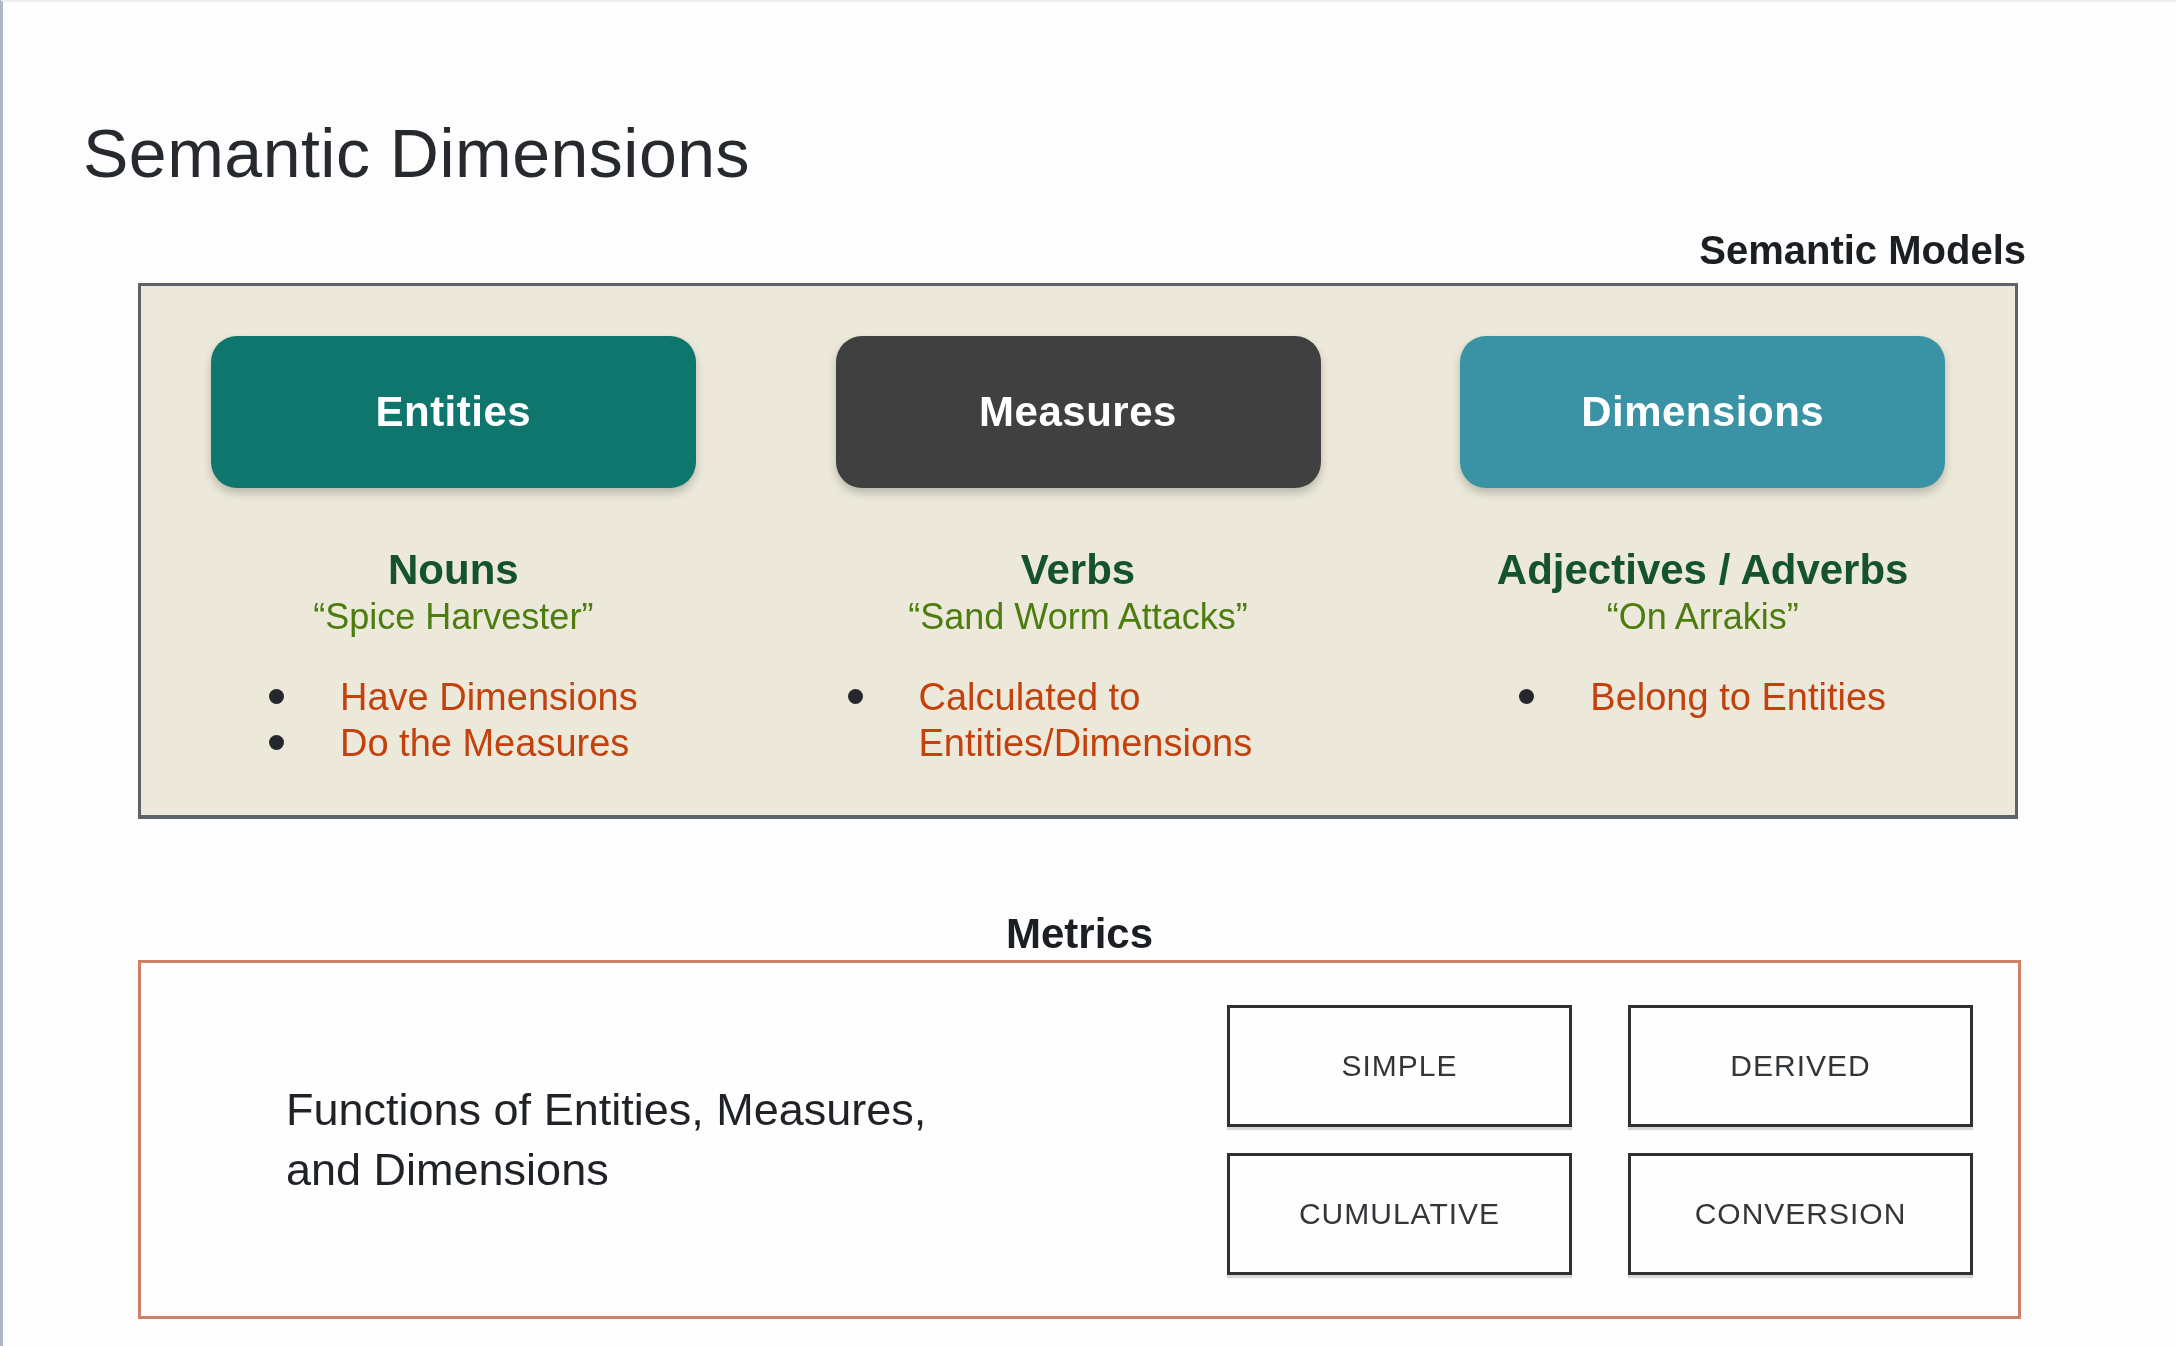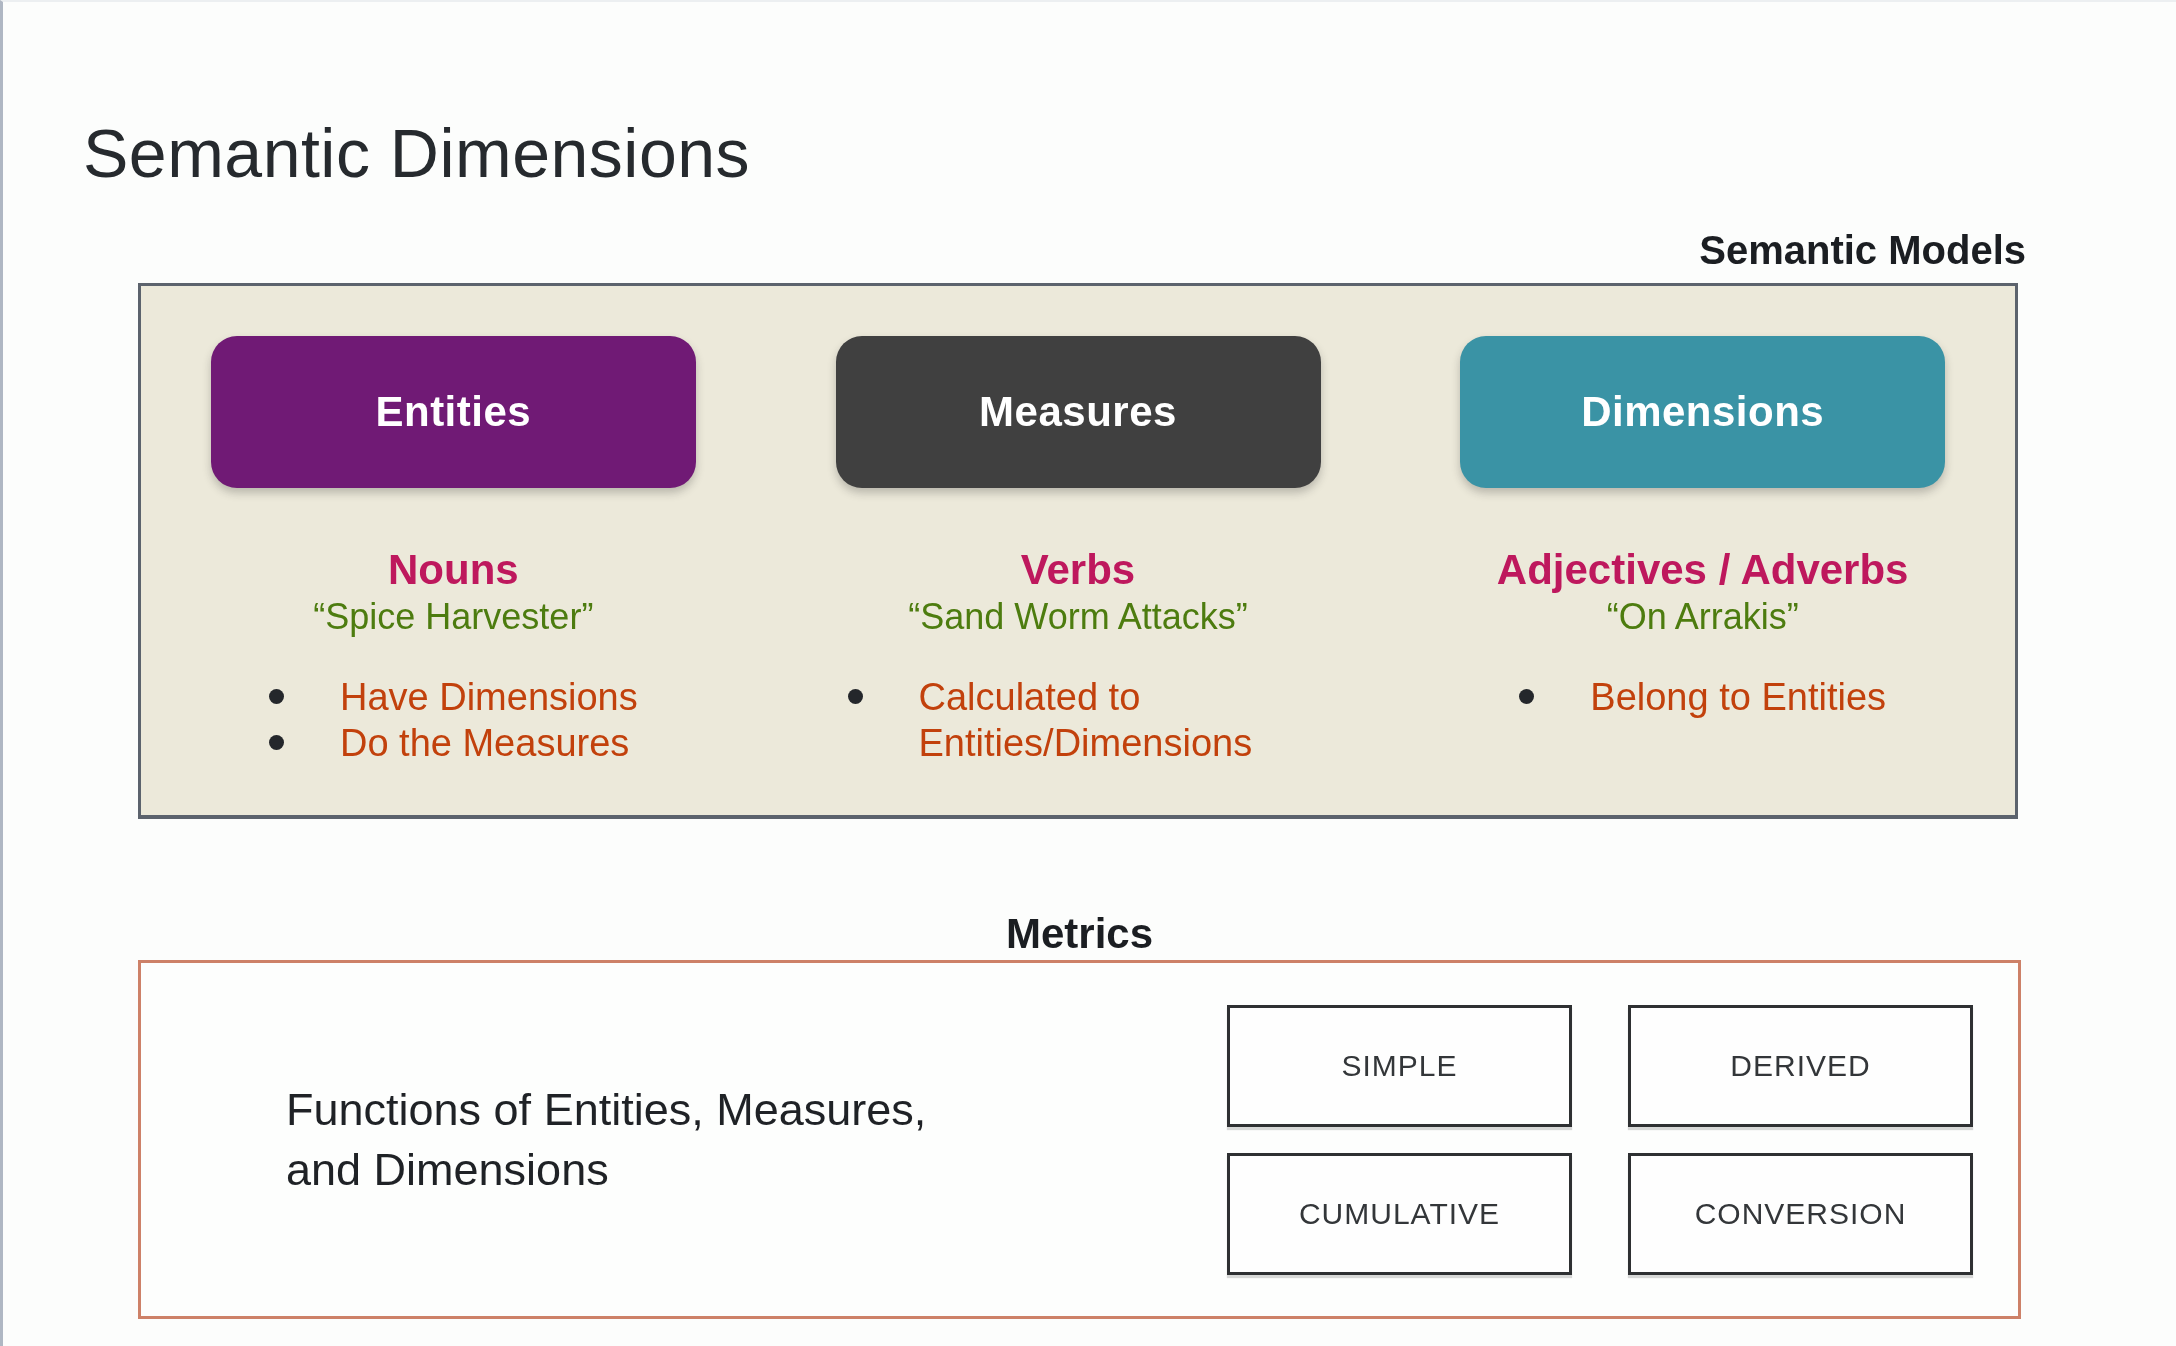--- a/index.html
+++ b/index.html
@@ -32,25 +32,25 @@
   .model-col{
     flex:1;display:flex;flex-direction:column;align-items:center;
     padding-top:50px;box-sizing:border-box;
   }
   .model-button{
     width:485px;height:152px;border-radius:26px;
     display:flex;align-items:center;justify-content:center;
     color:#ffffff;font-size:42px;font-weight:700;letter-spacing:.5px;
     box-shadow:0 5px 8px rgba(40,40,40,.25);
   }
-  .model-button.entities{background:#701a75;}
+  .model-button.entities{background:#0f766e;}
   .model-button.measures{background:#404040;}
   .model-button.dimensions{background:#3a93a5;}
   .model-role{
-    margin-top:60px;font-size:42px;font-weight:700;color:#be185d;
+    margin-top:60px;font-size:42px;font-weight:700;color:#14532d;
     text-align:center;line-height:1.05;
   }
   .model-example{
     margin-top:4px;font-size:36px;font-weight:400;color:#4d7c0f;
     text-align:center;
   }
   .model-bullets{
     margin-top:36px;
     display:table;margin-left:auto;margin-right:auto;
     text-align:left;

